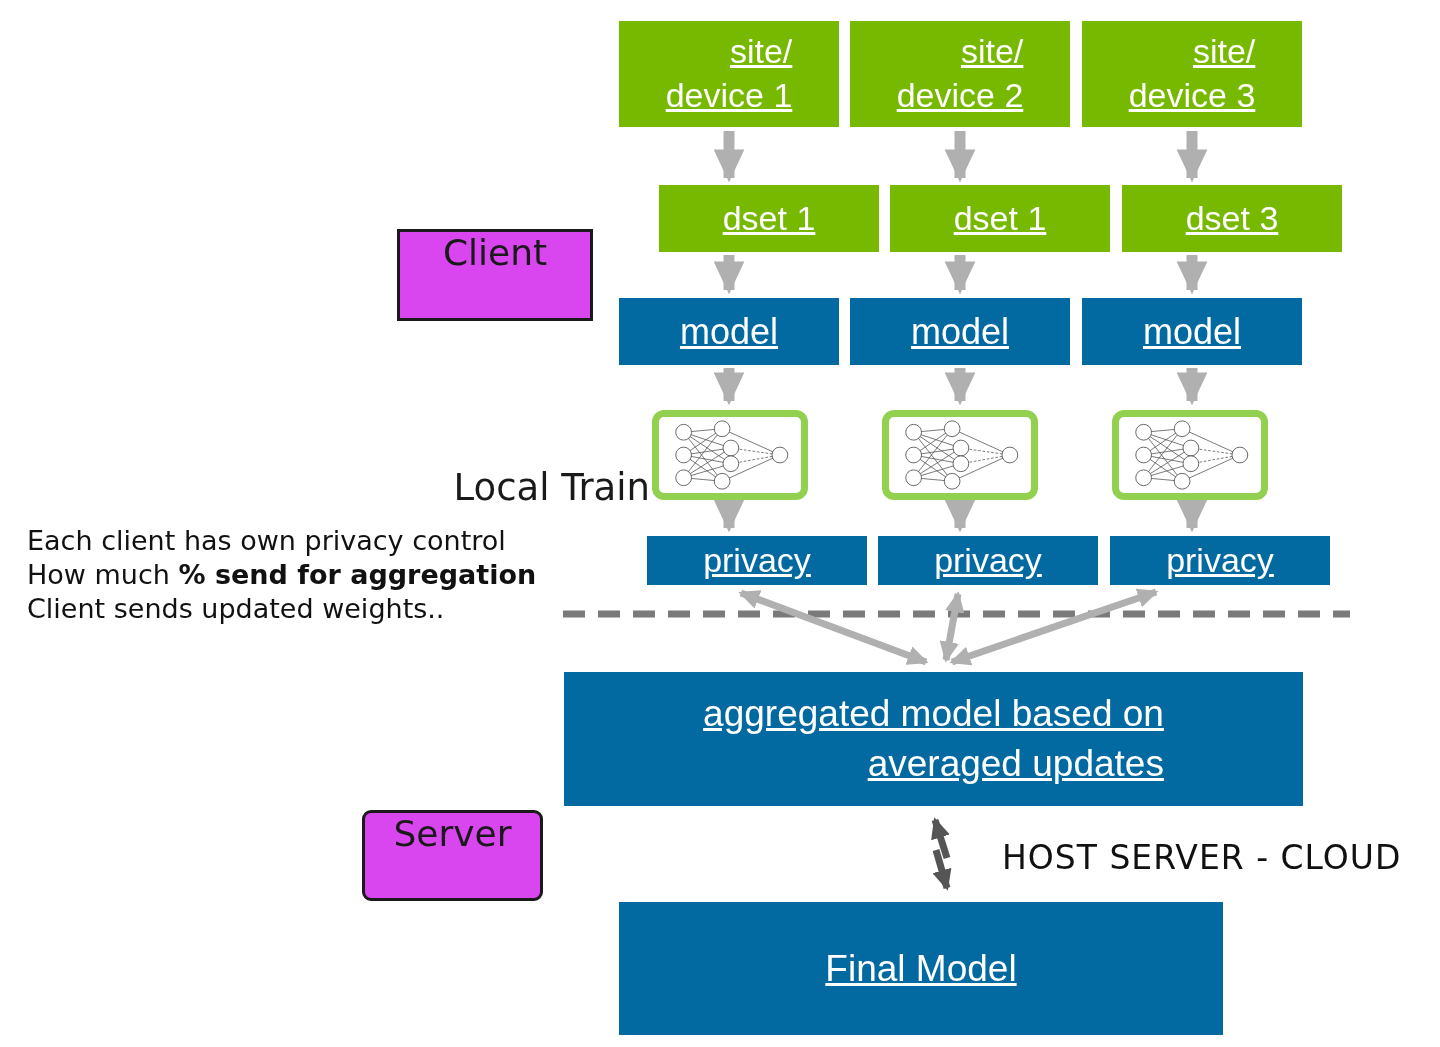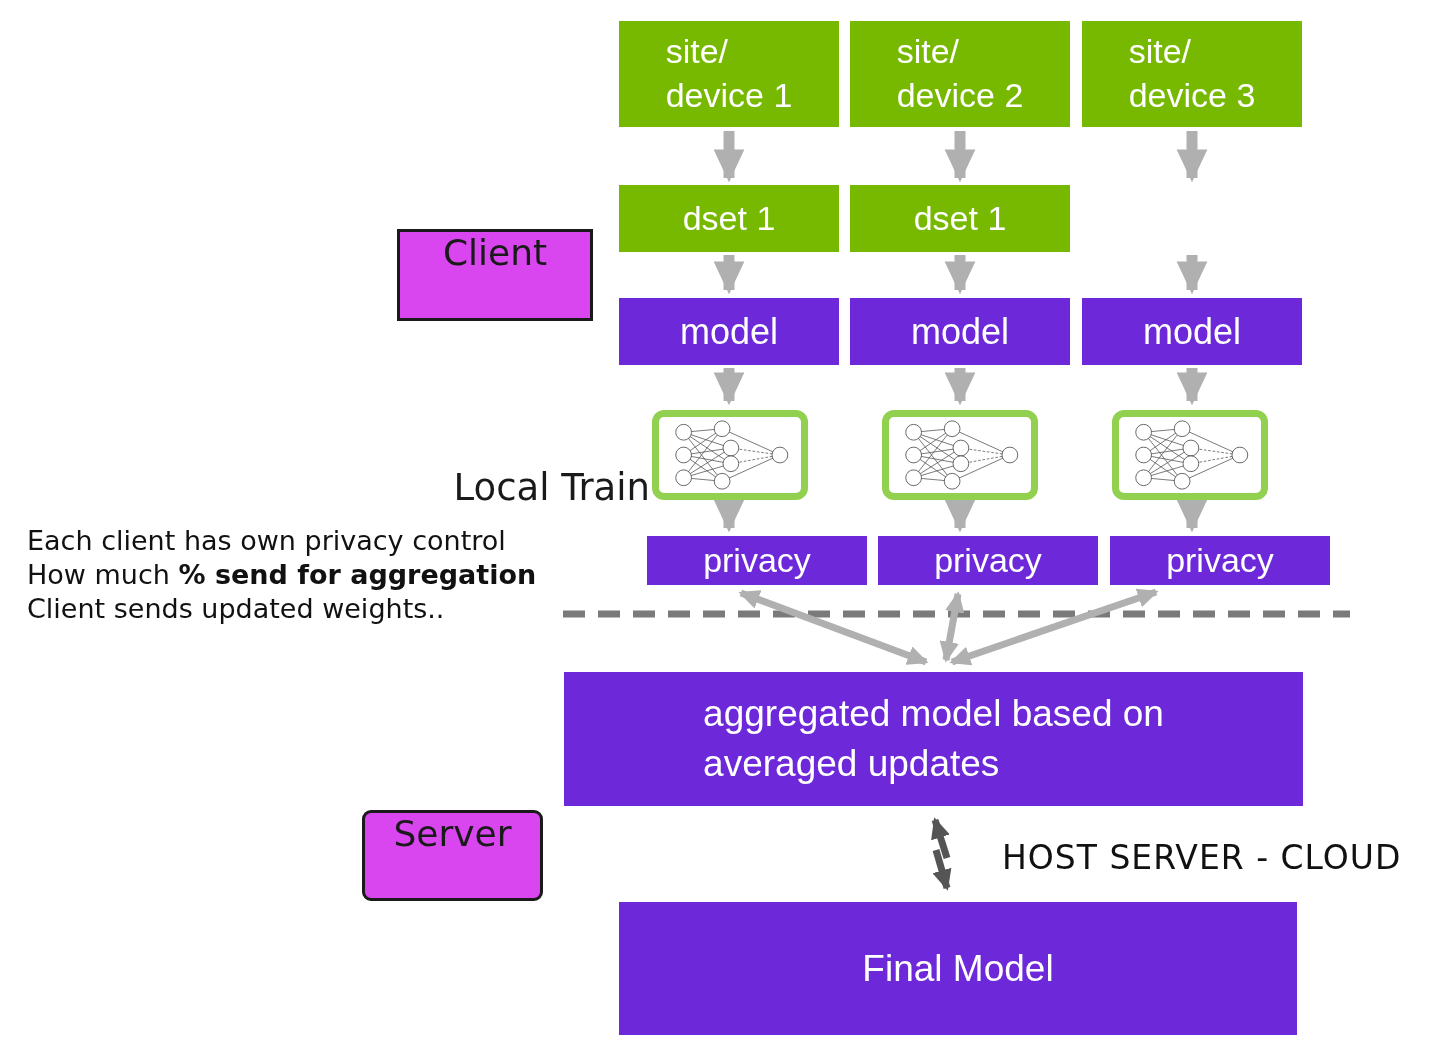--- a/index.html
+++ b/index.html
@@ -1,44 +1,44 @@
 <!DOCTYPE html>
 <html><head>
 <meta charset="utf-8">
 <style>
   html,body{margin:0;padding:0;background:#fff;}
   #canvas{position:relative;width:1440px;height:1047px;background:#fff;overflow:hidden;
           font-family:"Liberation Sans",sans-serif;}
   #arrows{position:absolute;left:0;top:0;z-index:0;}
   .box{position:absolute;z-index:1;display:flex;align-items:center;justify-content:center;
-       text-align:left;color:#fff;box-sizing:border-box;}
+       text-align:right;color:#fff;box-sizing:border-box;text-decoration:underline;}
   .green{background:#76b900;}
-  .purple{background:#6d28d9;}
+  .purple{background:#0369a1;}
   .site{width:220px;top:21px;height:106px;font-size:34px;line-height:1.28;white-space:pre-line;}
-  .dset{width:220px;top:185px;height:67px;font-size:34px;}
+  .dset{width:220px;top:185px;height:67px;font-size:34px;margin-left:40px;}
   .model{width:220px;top:298px;height:67px;font-size:36px;}
   .privacy{width:220px;top:536px;height:49px;font-size:34px;margin-left:28px;}
   .c1{left:619px;} .c2{left:850px;} .c3{left:1082px;}
   .nnframe{position:absolute;top:410px;width:156px;height:90px;background:#fff;
            border:7px solid #92d050;border-radius:12px;z-index:1;box-sizing:border-box;
            display:flex;align-items:center;justify-content:center;}
   .n1{left:652px;} .n2{left:882px;} .n3{left:1112px;}
   .labelbox{position:absolute;z-index:1;background:#d946ef;border:3px solid #1a1a1a;
             display:flex;justify-content:center;color:#1a1a1a;
             font-family:"DejaVu Sans",sans-serif;font-size:36px;}
   #client-box{left:397px;top:229px;width:190px;height:86px;}
   #server-box{left:362px;top:810px;width:175px;height:85px;border-radius:9px;}
   #local-train{position:absolute;left:440px;top:430px;width:210px;text-align:right;
                color:#1a1a1a;font-family:"DejaVu Sans",sans-serif;font-size:37px;z-index:1;margin-top:36px;}
   #notes{position:absolute;left:27px;top:524px;color:#111;z-index:1;
          font-family:"DejaVu Sans",sans-serif;font-size:27px;line-height:34px;}
   #notes b{font-weight:bold;}
   #agg-box{left:564px;top:672px;width:739px;height:134px;font-size:37px;line-height:1.35;
            white-space:pre-line;}
-  #final-box{left:619px;top:902px;width:678px;height:133px;font-size:37px;}
+  #final-box{left:619px;top:902px;width:604px;height:133px;font-size:37px;}
   #host-label{position:absolute;left:1002px;top:838px;color:#111;z-index:1;
               font-family:"DejaVu Sans",sans-serif;font-size:33px;letter-spacing:1px;}
   .nn{width:134px;height:70px;}
 </style>
 </head>
 <body>
 
 <div id="canvas">
 
   <svg id="arrows" width="1440" height="1047" viewBox="0 0 1440 1047">
@@ -93,20 +93,21 @@
   <div class="box purple privacy c1">privacy</div>
 
   <div class="box green site c2">site/
 device 2</div>
   <div class="box green dset c2">dset 1</div>
   <div class="box purple model c2">model</div>
   <div class="box purple privacy c2">privacy</div>
 
   <div class="box green site c3">site/
 device 3</div>
+  <div class="box green dset c3">dset 3</div>
   <div class="box purple model c3">model</div>
   <div class="box purple privacy c3">privacy</div>
 
   <div class="nnframe n1">
     <svg class="nn" viewBox="0 0 142 80">
       <g stroke="#555" stroke-width="0.9" fill="none">
         <line x1="18" y1="14" x2="62" y2="10"></line>
           <line x1="18" y1="14" x2="72" y2="32"></line>
         <line x1="18" y1="14" x2="72" y2="50"></line>
           <line x1="18" y1="14" x2="62" y2="70"></line>

